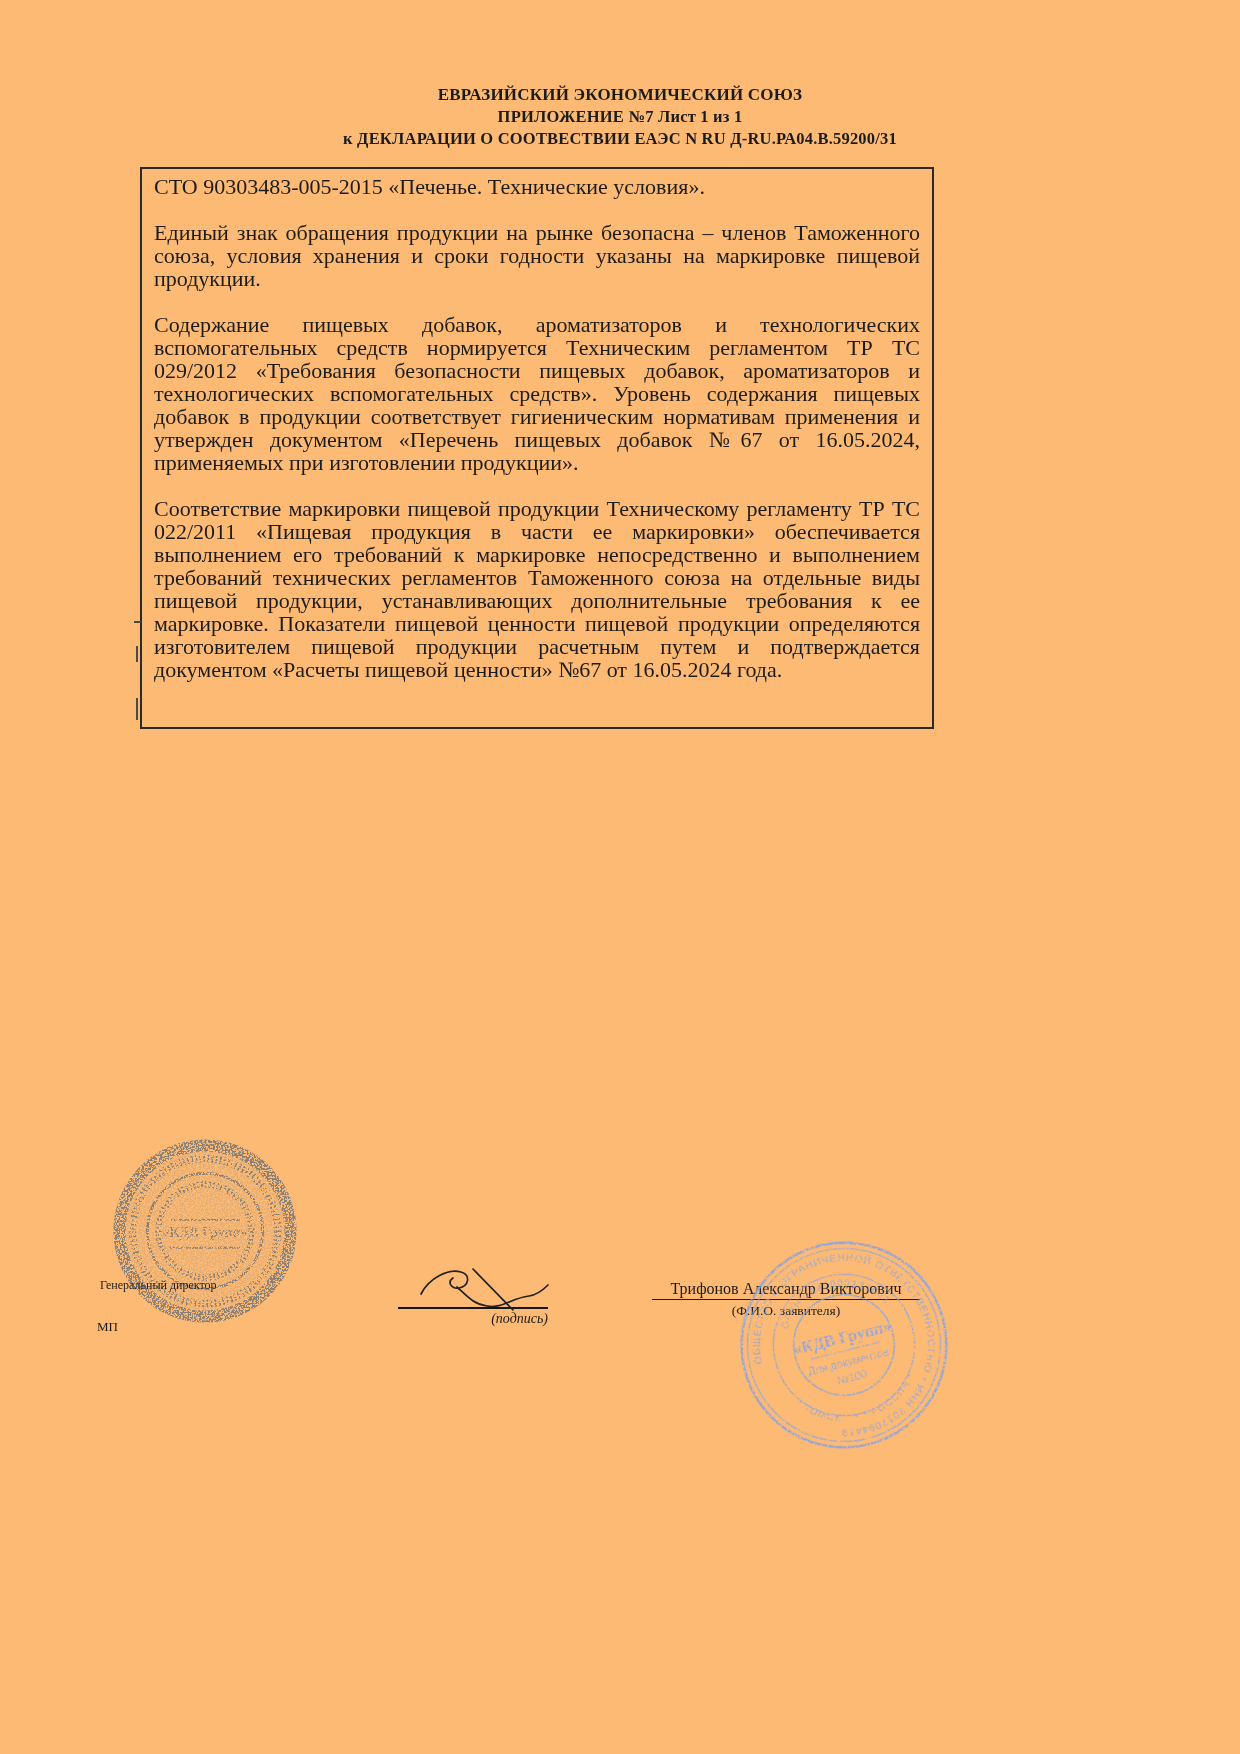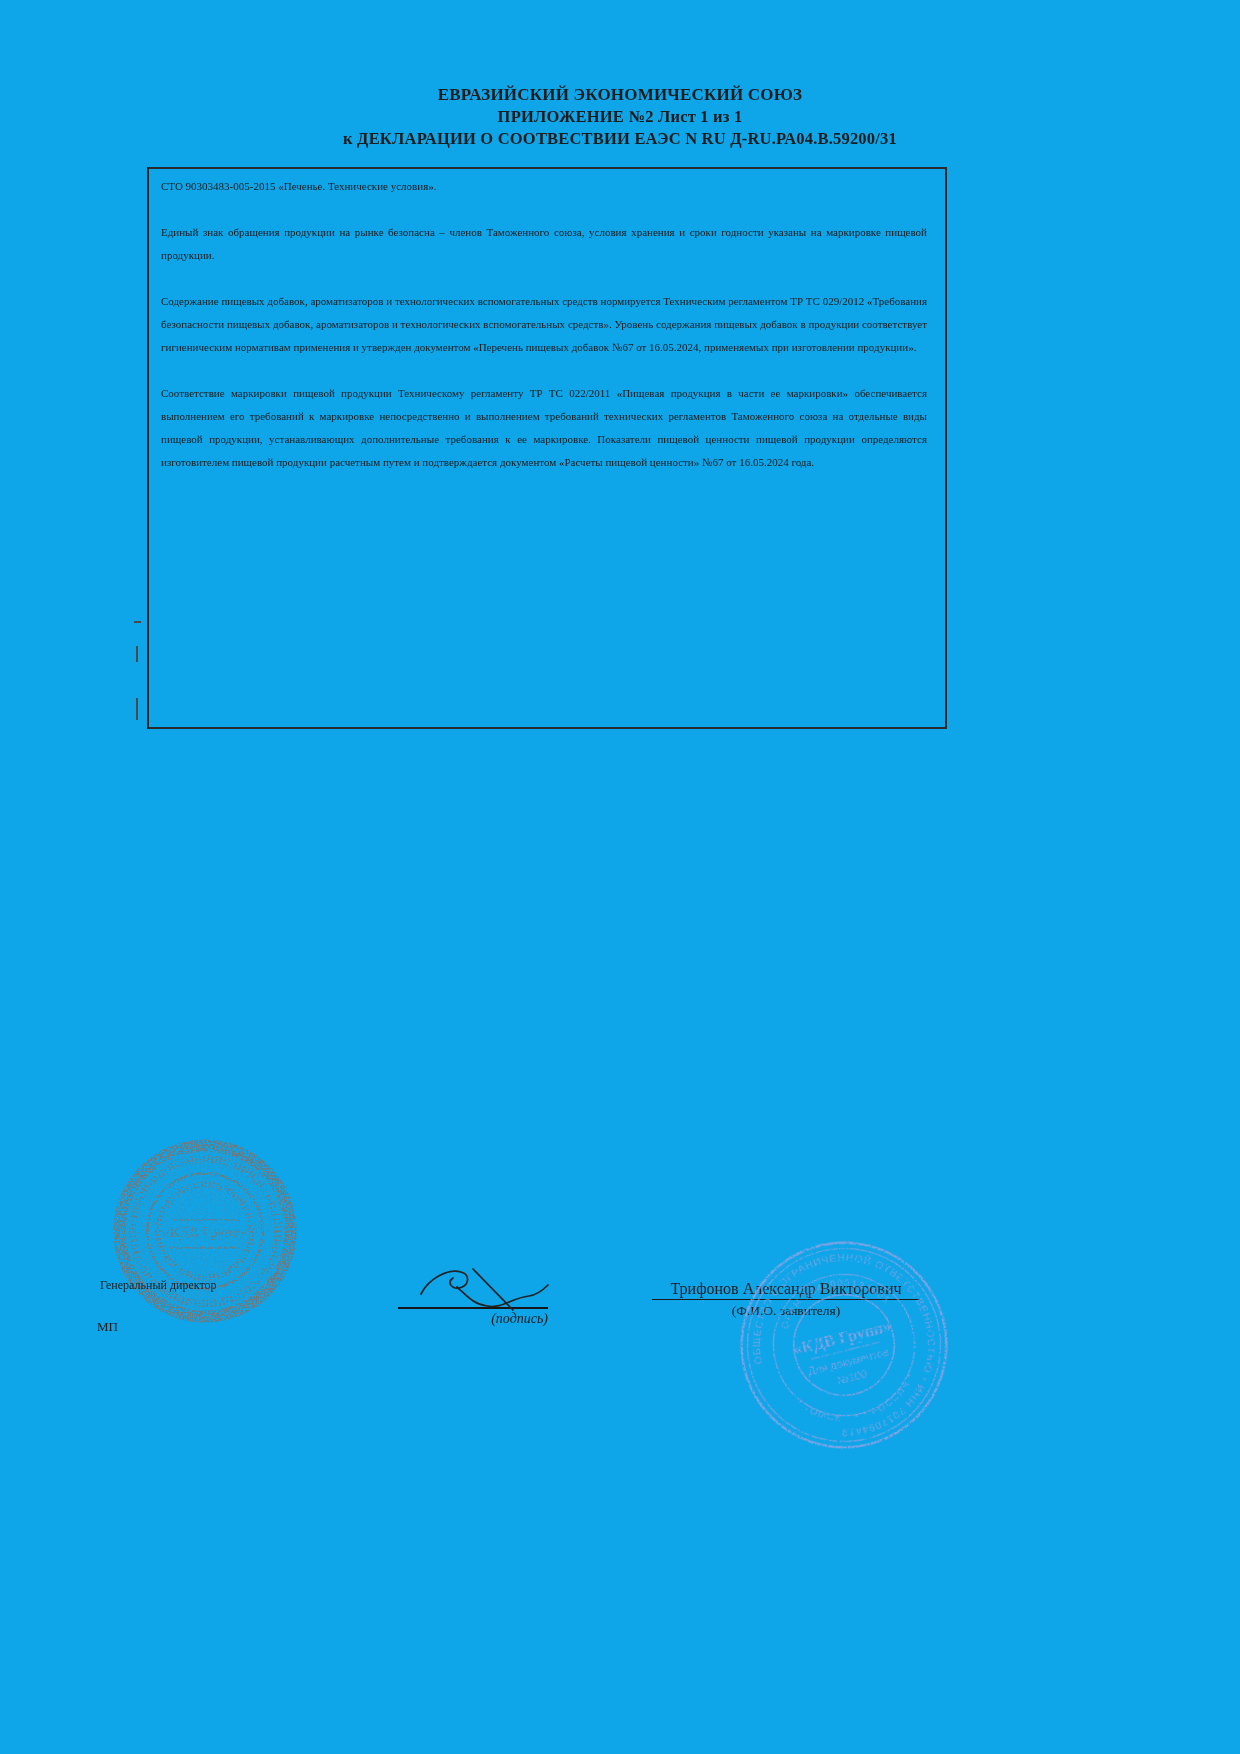--- a/index.html
+++ b/index.html
@@ -1,40 +1,40 @@
 <!DOCTYPE html>
 <html lang="ru"><head>
 <meta charset="utf-8">
 <style>
   html,body{margin:0;padding:0;background:#e9e9e9;}
   .page{
     position:relative;
     width:1240px;height:1754px;
     margin:0 auto;
-    background:#0ea5e9;
+    background:#fdba74;
     overflow:hidden;
     font-family:"Liberation Serif", serif;
     color:#1c1c1c;
   }
   
   .doc-header{
     position:absolute;top:84px;left:0;right:0;
     text-align:center;font-weight:bold;
     font-size:17px;line-height:22px;
     letter-spacing:.2px;
   }
   .doc-header .h2,.doc-header .h3{font-size:16.5px;}
   
   .main-box{
     position:absolute;
-    left:147px;top:167px;
+    left:140px;top:167px;
     width:766px;height:548px;
     border:2px solid #2a2a2a;
-    padding:6px 18px 4px 12px;
-    font-size:11px;line-height:23px;
+    padding:6px 12px 4px 12px;
+    font-size:22px;line-height:23px;
     text-align:justify;
     overflow:hidden;
   }
   .main-box p{margin:0 0 23px 0;}
   .main-box p:last-child{margin-bottom:12px;}
   
   .margin-dash{position:absolute;background:#4a4a4a;}
   .d1{left:134px;top:621px;width:7px;height:2px;}
   .d2{left:136px;top:646px;width:2px;height:16px;}
   .d3{left:136px;top:698px;width:2px;height:22px;}
@@ -82,21 +82,21 @@
   }
   .blue-seal svg,.black-seal svg{width:100%;height:100%;}
 </style>
 </head>
 <body>
 
 <div class="page">
 
   <div class="doc-header">
     <div class="h1">ЕВРАЗИЙСКИЙ ЭКОНОМИЧЕСКИЙ СОЮЗ</div>
-    <div class="h2">ПРИЛОЖЕНИЕ №2 Лист 1 из 1</div>
+    <div class="h2">ПРИЛОЖЕНИЕ №7 Лист 1 из 1</div>
     <div class="h3">к ДЕКЛАРАЦИИ О СООТВЕСТВИИ ЕАЭС N RU Д-RU.РА04.В.59200/31</div>
   </div>
 
   <div class="main-box">
     <p>СТО 90303483-005-2015 «Печенье. Технические условия».</p>
     <p>Единый знак обращения продукции на рынке безопасна – членов Таможенного союза, условия хранения и сроки годности указаны на маркировке пищевой продукции.</p>
     <p>Содержание пищевых добавок, ароматизаторов и технологических вспомогательных средств нормируется Техническим регламентом ТР ТС 029/2012 «Требования безопасности пищевых добавок, ароматизаторов и технологических вспомогательных средств». Уровень содержания пищевых добавок в продукции соответствует гигиеническим нормативам применения и утвержден документом «Перечень пищевых добавок №67 от 16.05.2024, применяемых при изготовлении продукции».</p>
     <p>Соответствие маркировки пищевой продукции Техническому регламенту ТР ТС 022/2011 «Пищевая продукция в части ее маркировки» обеспечивается выполнением его требований к маркировке непосредственно и выполнением требований технических регламентов Таможенного союза на отдельные виды пищевой продукции, устанавливающих дополнительные требования к ее маркировке. Показатели пищевой ценности пищевой продукции определяются изготовителем пищевой продукции расчетным путем и подтверждается документом «Расчеты пищевой ценности» №67 от 16.05.2024 года.</p>
   </div>
 

